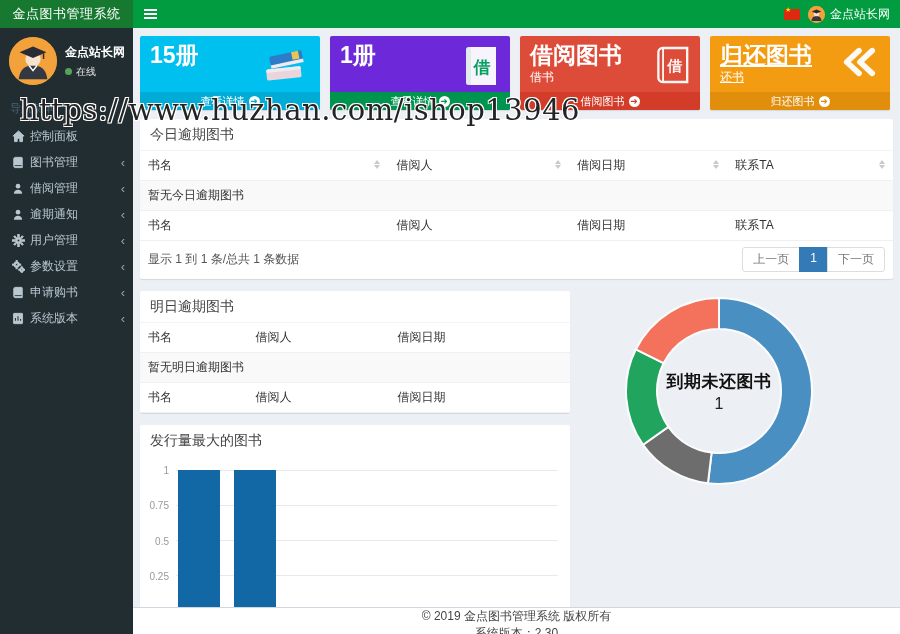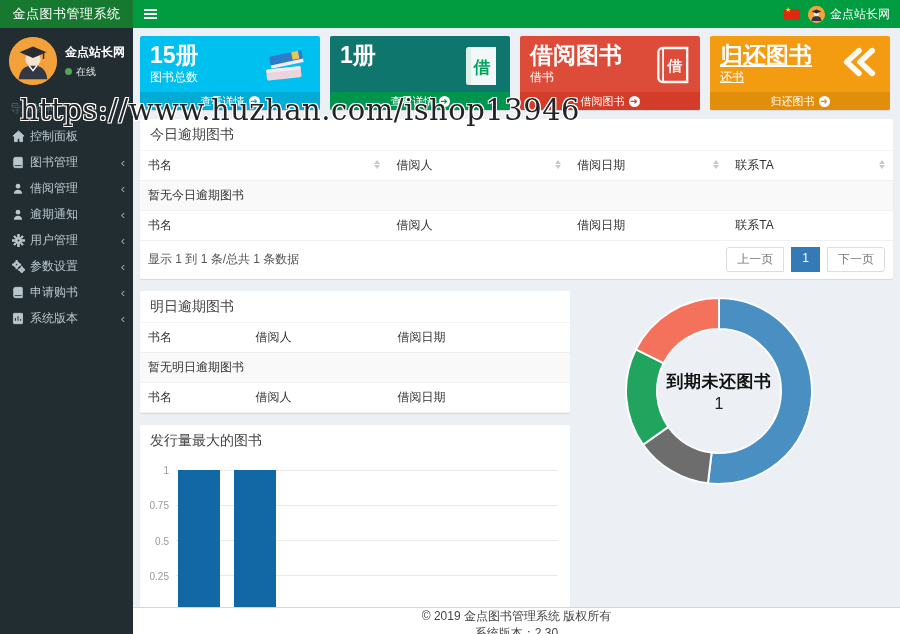--- a/index.html
+++ b/index.html
@@ -60,21 +60,21 @@
                                overflow:hidden; }
   .sorters { float:right; display:inline-flex; flex-direction:column; gap:1px; margin-top:3px; }
   .sorters i { display:block; width:0; height:0; border-left:3px solid transparent; border-right:3px solid transparent; }
   .sorters .up { border-bottom:4px solid #c9c9c9; }
   .sorters .down { border-top:4px solid #c9c9c9; }
   td.empty-cell { background:#f9f9f9; color:#444; }
   td.empty-center { background:#f9f9f9; color:#444; text-align:center; }
 
   .tbl-footerbar { display:flex; align-items:center; justify-content:space-between; padding:6px 8px 7px; }
   .summary { font-size:12px; color:#555; }
-  .pager { display:flex;gap:8px; }
+  .pager { display:flex; }
   .pager .pg { font-size:12px; padding:3px 10px; border:1px solid #ddd; background:#fff; color:#777;
                cursor:pointer; margin-left:-1px; }
   .pager .pg:first-child { border-radius:3px 0 0 3px; margin-left:0; }
   .pager .pg:last-child { border-radius:0 3px 3px 0; }
   .pager .pg.active { background:#337ab7; border-color:#337ab7; color:#fff; }
 
   .two-col { display:flex; gap:18px; margin-top:12px; }
   .left-col { width:430px; flex:0 0 auto; }
   .right-col { flex:1; position:relative; }
 
@@ -258,42 +258,41 @@
       <span class="chev">‹</span>
     </div>
   </div>
 
   <div class="content">
 
     <div class="cards-row">
       <div class="small-box" style="background: rgb(0, 192, 239);">
         <div class="sb-inner">
           <div class="sb-value">15册</div>
-          <div class="sb-label">图书总数</div>
         </div>
         <div class="sb-icon">
           <svg width="52" height="42" viewBox="0 0 60 48">
             <g transform="rotate(-6 30 34)">
                 <rect x="10" y="26" width="40" height="13" rx="2" fill="#f7d7dd"></rect>
                 <rect x="10" y="26" width="40" height="4" rx="2" fill="#fdeef1"></rect>
               </g>
             <g transform="rotate(-12 30 18)">
                 <rect x="14" y="10" width="38" height="14" rx="2" fill="#2f79c5"></rect>
                 <rect x="40" y="10" width="8" height="9" fill="#f5c64c"></rect>
                 <rect x="14" y="20" width="38" height="4" fill="#fdeef1"></rect>
               </g>
           </svg>
         </div>
         <a class="sb-footer" style="background: rgb(0, 172, 214);">
           <span>查看详情</span>
           <span class="detail-icon" style="color: rgb(0, 172, 214);">➜</span>
         </a>
       </div>
 
-      <div class="small-box" style="background: #0f766e;">
+      <div class="small-box" style="background: #6d28d9;">
         <div class="sb-inner">
           <div class="sb-value">1册</div>
         </div>
         <div class="sb-icon">
           <svg width="36" height="42" viewBox="0 0 36 42">
               <path d="M7 2 h25 v38 h-25 a5 5 0 0 1 -5 -5 v-28 a5 5 0 0 1 5 -5 z" fill="#fff"></path>
               <rect x="2" y="2" width="5" height="38" rx="2.5" fill="#e9f6ee"></rect>
               <text x="18" y="28" font-size="17" font-weight="bold" fill="#00a65a" text-anchor="middle" font-family="'DejaVu Sans',sans-serif">借</text>
             </svg>
         </div>

